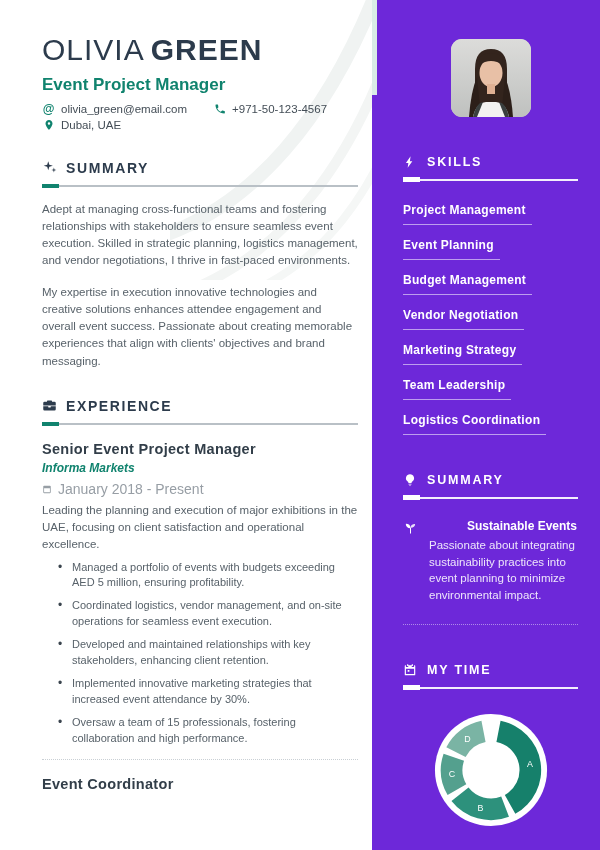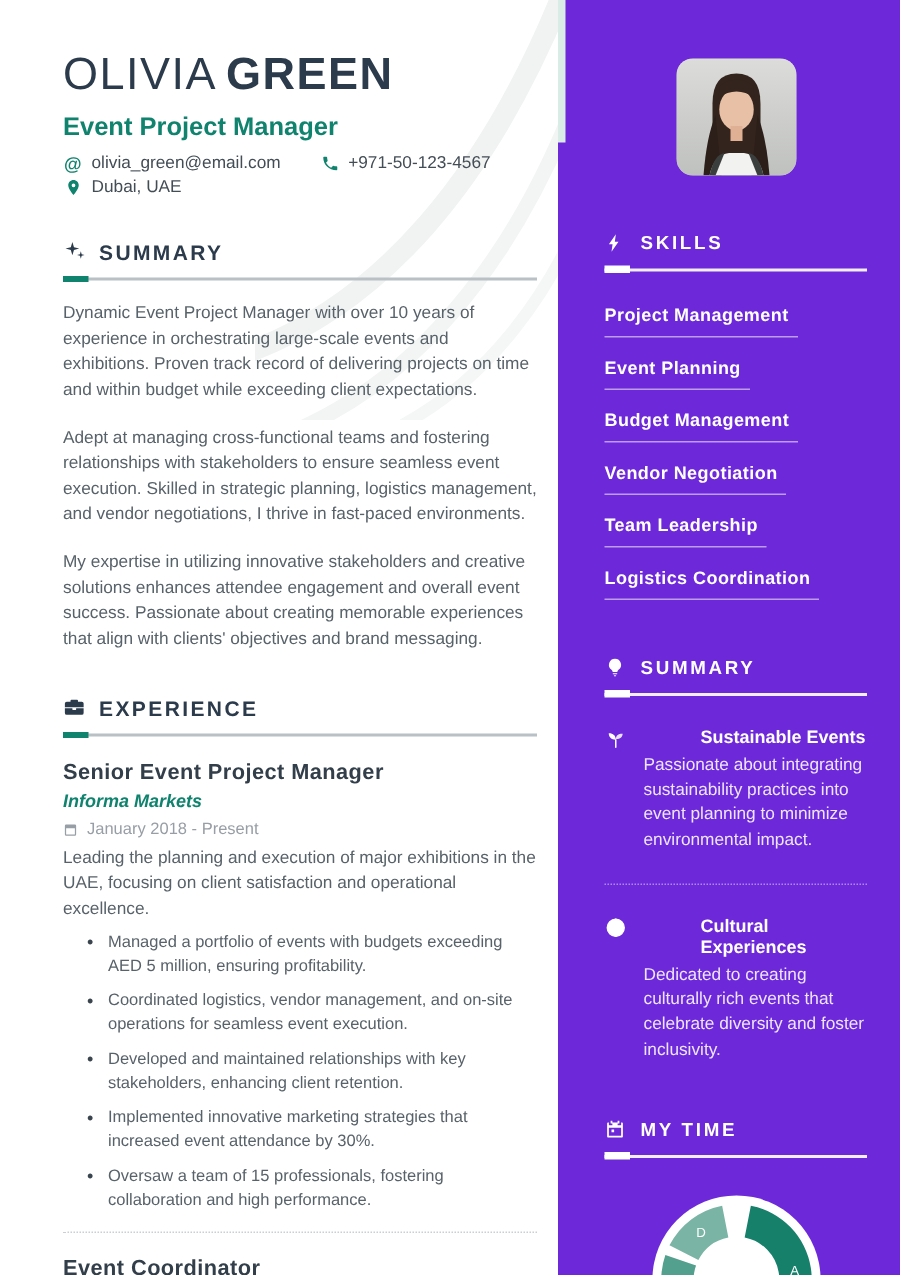--- a/index.html
+++ b/index.html
@@ -25,21 +25,21 @@
   .sec-h { display:flex; align-items:center; gap:9px; font-size:14px; font-weight:800; letter-spacing:1.6px; color:#2c3b4c; }
   .sec-h svg { width:15px; height:15px; fill:#2c3b4c; }
   .rule { position:relative; margin-top:9px; height:2px; background:#b9c0c6; }
   .rule .dash { position:absolute; left:0; top:-1px; width:17px; height:4px; background:#10836e; }
 
   .summary p { margin-top:14px; font-size:11.5px; line-height:1.5; color:#58626a; }
 
   .job { margin-top:16px; }
   .job-name { font-size:14.5px; font-weight:700; color:#323e49; letter-spacing:.3px; }
   .company { margin-top:4px; font-size:12px; font-weight:700; color:#10836e;font-style:italic; }
-  .date-row { margin-top:6px; display:flex; align-items:center; gap:6px; font-size:11px; color:#979ea5; }
+  .date-row { margin-top:6px; display:flex; align-items:center; gap:6px; font-size:14px; color:#979ea5; }
   .date-row svg { width:10px; height:10px; fill:#979ea5; }
   .lead { margin-top:5px; font-size:11.5px; line-height:1.5; color:#58626a; }
   ul.bullets { margin:6px 0 0 14px; list-style:none; }
   ul.bullets li { position:relative; padding-left:16px; margin-bottom:7px; font-size:11px; line-height:1.45; color:#58626a; }
   ul.bullets li::before { content:"•"; position:absolute; left:2px; top:-1px; color:#3a444e; font-size:12px; }
   .dot-sep { border-top:1px dotted #c9cfd4; margin:12px 0 4px; }
 
   
   .sidebar { position:absolute; left:372px; top:0; width:228px; height:850px; background:#6d28d9; color:#ffffff; padding:0 22px 0 31px; }
   .notch { position:absolute; left:0; top:0; width:5px; height:95px; background:#d9ece6; }
@@ -110,23 +110,22 @@
     <div class="section summary">
       <h2 class="sec-h">
         <svg viewBox="0 0 24 24">
             <path d="M10 2l1.7 5.6L17.3 9l-5.6 1.7L10 16.3 8.3 10.7 2.7 9l5.6-1.4L10 2zm9 10l.9 3.1L23 16l-3.1.9L19 20l-.9-3.1L15 16l3.1-.9L19 12z"></path>
           </svg>
         <span>SUMMARY</span>
       </h2>
       <div class="rule">
           <i class="dash"></i>
         </div>
-      <p>Dynamic Event Project Manager with over 10 years of experience in orchestrating large-scale events and exhibitions. Proven track record of delivering projects on time and within budget while exceeding client expectations.</p>
       <p>Adept at managing cross-functional teams and fostering relationships with stakeholders to ensure seamless event execution. Skilled in strategic planning, logistics management, and vendor negotiations, I thrive in fast-paced environments.</p>
-      <p>My expertise in utilizing innovative stakeholders and creative solutions enhances attendee engagement and overall event success. Passionate about creating memorable experiences that align with clients' objectives and brand messaging.</p>
+      <p>My expertise in execution innovative technologies and creative solutions enhances attendee engagement and overall event success. Passionate about creating memorable experiences that align with clients' objectives and brand messaging.</p>
     </div>
 
     <div class="section">
       <h2 class="sec-h">
         <svg viewBox="0 0 24 24">
             <path d="M9 4h6a1 1 0 0 1 1 1v1h4a2 2 0 0 1 2 2v4H2V8a2 2 0 0 1 2-2h4V5a1 1 0 0 1 1-1zm1 2h4V6h-4zm-8 7h8v1.5a.5.5 0 0 0 .5.5h3a.5.5 0 0 0 .5-.5V13h8v5a2 2 0 0 1-2 2H4a2 2 0 0 1-2-2v-5z"></path>
           </svg>
         <span>EXPERIENCE</span>
       </h2>
       <div class="rule">
@@ -195,20 +194,21 @@
       </h3>
       <div class="sb-rule">
           <i class="dash"></i>
         </div>
       <ul class="skills">
 
       <li><span>Project Management</span></li>
           <li><span>Event Planning</span></li>
           <li><span>Budget Management</span></li>
           <li><span>Vendor Negotiation</span></li>
+          <li><span>Marketing Strategy</span></li>
           <li><span>Team Leadership</span></li>
           <li><span>Logistics Coordination</span></li>
         </ul>
     </div>
 
     <div class="sb-section">
       <h3 class="sb-h">
         <svg viewBox="0 0 24 24">
             <path d="M12 2a7 7 0 0 0-4 12.7c.7.6 1.2 1.4 1.4 2.3h5.2c.2-.9.7-1.7 1.4-2.3A7 7 0 0 0 12 2zm-2.5 16.5h5v1.2h-5zm1 2.4h3L12 22.5z"></path>
           </svg>
@@ -227,33 +227,20 @@
             </svg>
         </span>
         <div>
           <div class="p-title">Sustainable Events</div>
           <div class="p-text">Passionate about integrating sustainability practices into event planning to minimize environmental impact.</div>
         </div>
       </div>
 
       <div class="sb-dot-sep"></div>
 
-      <div class="passion">
-        <span class="p-ico">
-          <svg viewBox="0 0 24 24" fill="none" stroke-width="1.6">
-              <circle cx="12" cy="12" r="9"></circle>
-              <ellipse cx="12" cy="12" rx="4" ry="9"></ellipse>
-              <path d="M3 12h18"></path>
-            </svg>
-        </span>
-        <div>
-          <div class="p-title">Cultural Experiences</div>
-          <div class="p-text">Dedicated to creating culturally rich events that celebrate diversity and foster inclusivity.</div>
-        </div>
-      </div>
     </div>
 
     <div class="sb-section">
       <h3 class="sb-h">
         <svg viewBox="0 0 24 24">
             <path d="M7 2h2v3H7zM15 2h2v3h-2zM4 4h1v3h4V4h6v3h4V4h1a1 1 0 0 1 1 1v15a1 1 0 0 1-1 1H4a1 1 0 0 1-1-1V5a1 1 0 0 1 1-1zm1 6v9h14v-9H5zm3 2h3v3H8z"></path>
           </svg>
         <span>MY TIME</span>
       </h3>
       <div class="sb-rule">

